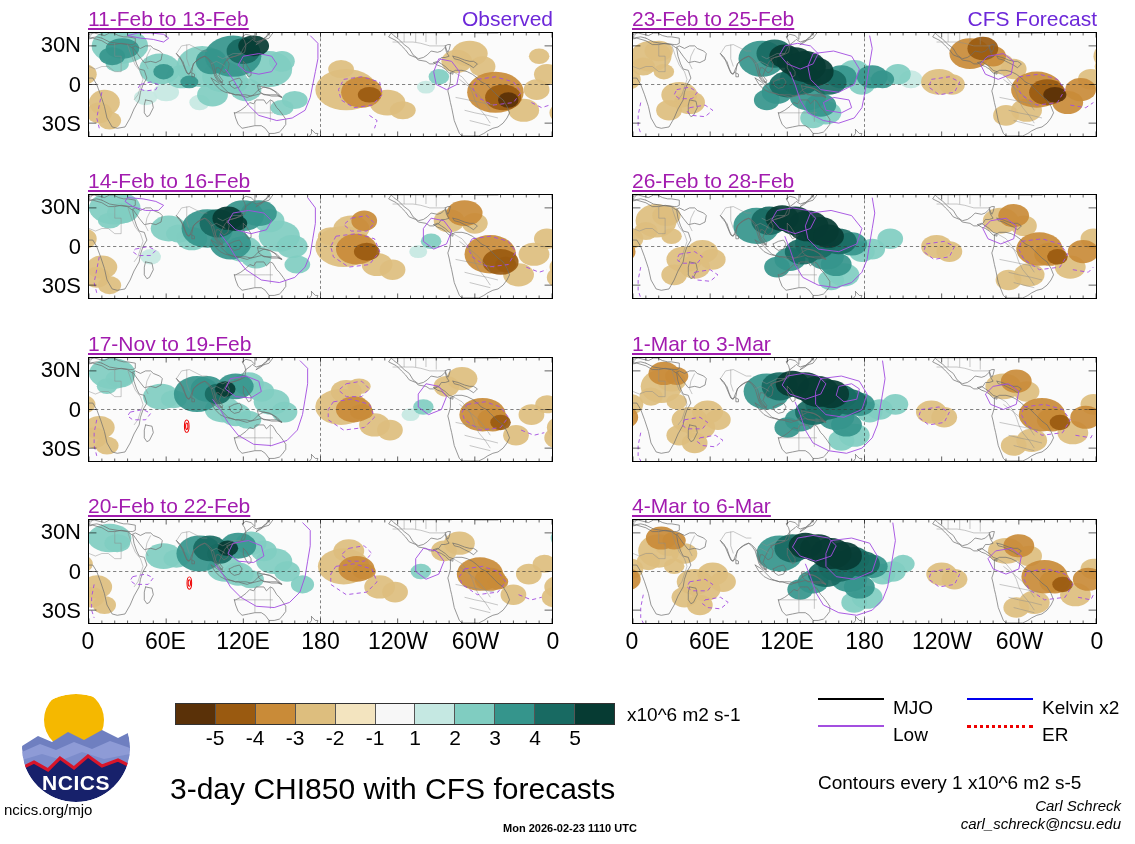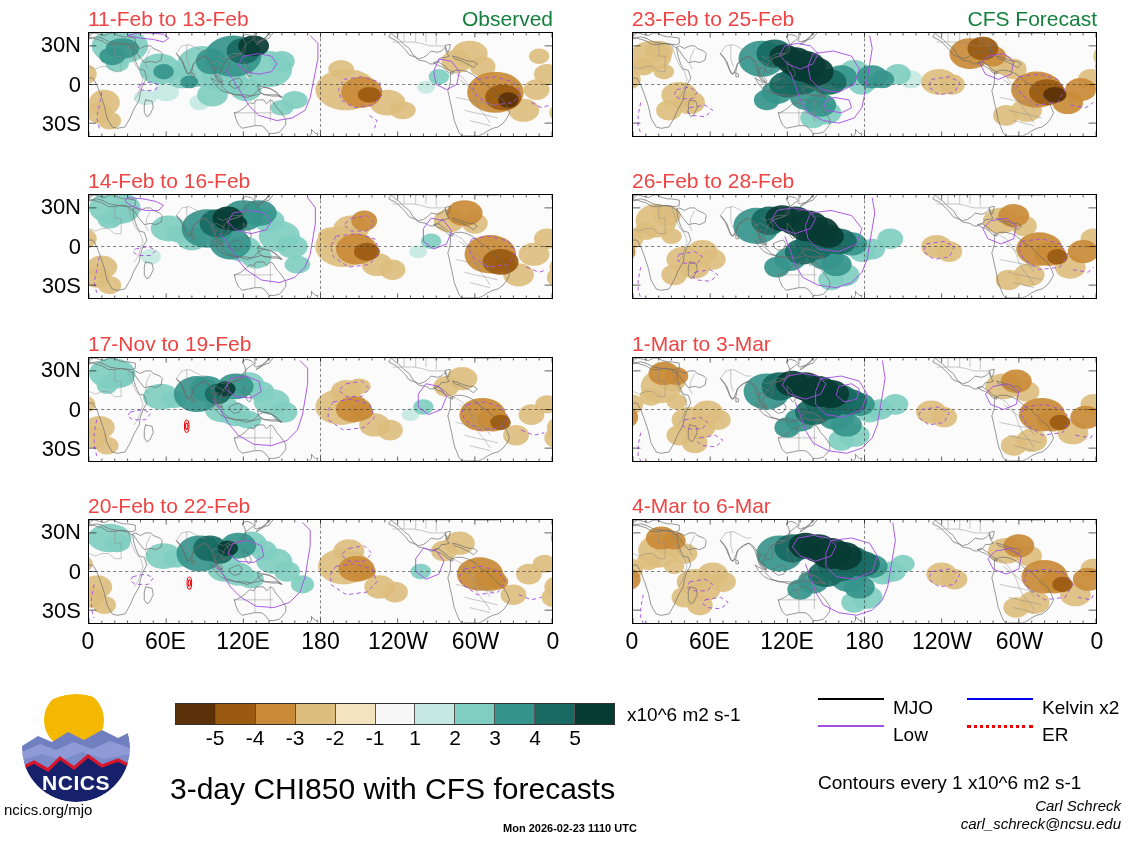--- a/index.html
+++ b/index.html
@@ -20,30 +20,31 @@
   .panel {
     position: absolute;
   }
   .panel-title {
     position: absolute;
     top: 0;
     left: 0;
     font-size: 21px;
     line-height: 21px;
     white-space: nowrap;
-    color: #ef4444;
+    color: #a21caf;
+    text-decoration: underline;
   }
   .panel-corner {
     position: absolute;
     top: 0;
     right: 0;
     font-size: 21px;
     line-height: 21px;
     white-space: nowrap;
-    color: #15803d;
+    color: #6d28d9;
     margin-left: 17px;
   }
   .map-frame {
     position: absolute;
     left: 0;
     top: 24px;
     border: 1.5px solid #000;
     box-sizing: border-box;
     background: #fbfbfb;
     overflow: hidden;
@@ -1864,21 +1865,21 @@
       <path d="M0,66 L20,60 L40,66 L60,58 L82,65 L108,60 L108,78 L0,78 Z" fill="#7c8ccb"></path>
       <path d="M0,74 L12,68 L26,76 L38,64 L52,74 L66,62 L80,72 L96,66 L108,72 L108,108 L0,108 Z" fill="#17216b"></path>
       <path d="M0,74 L12,68 L26,76 L38,64 L52,74 L66,62 L80,72 L96,66 L108,72" fill="none" stroke="#d8152a" stroke-width="3.2"></path>
       <text x="54" y="96" text-anchor="middle" fill="#ffffff" font-family="Liberation Sans, sans-serif" font-size="21" font-weight="bold" letter-spacing="0.5">NCICS</text>
     </g>
   </svg>
 </div>
 
 <div class="main-title" style="left:170px; top:774px;">3-day CHI850 with CFS forecasts</div>
 
-<div class="contour-note" style="left:818px; top:773px;">Contours every 1 x10^6 m2 s-1</div>
+<div class="contour-note" style="left:818px; top:773px;">Contours every 1 x10^6 m2 s-5</div>
 
 <div class="credit" style="right:14px; top:797px;font-style:italic;">
   <div>Carl Schreck</div>
   <div>carl_schreck@ncsu.edu</div>
 </div>
 
 <div class="site-url" style="left:4px; top:778px;margin-top:24px;">ncics.org/mjo</div>
 
 <div class="timestamp" style="left:503px; top:823px;">Mon 2026-02-23 1110 UTC</div>
 

